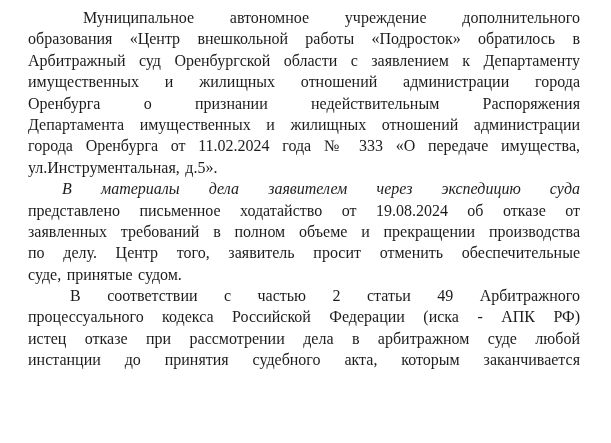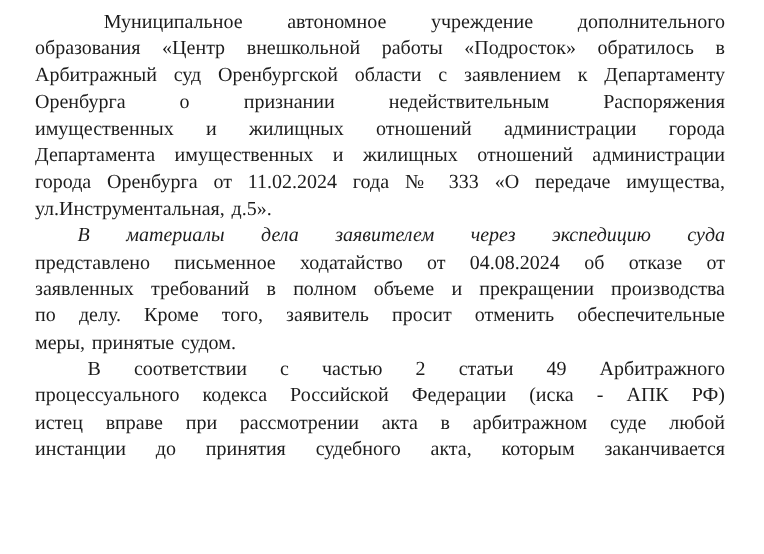--- a/index.html
+++ b/index.html
@@ -44,37 +44,37 @@
 </style>
 </head>
 <body>
 
 <div class="page">
   <div class="text-body" id="text-body" style="background: rgb(255, 255, 255); color: rgb(28, 28, 28);">
       <div class="paragraph">
         <div class="line" style="text-indent: 55px;">Муниципальное автономное учреждение дополнительного</div>
         <div class="line">образования «Центр внешкольной работы «Подросток» обратилось в</div>
         <div class="line">Арбитражный суд Оренбургской области с заявлением к Департаменту</div>
+        <div class="line">имущественных и жилищных отношений администрации города</div>
         <div class="line">Оренбурга о признании недействительным Распоряжения</div>
-        <div class="line">имущественных и жилищных отношений администрации города</div>
         <div class="line">Департамента имущественных и жилищных отношений администрации</div>
         <div class="line">города Оренбурга от 11.02.2024 года № 333 «О передаче имущества,</div>
         <div class="line para-last">ул.Инструментальная, д.5».</div>
       </div>
       <div class="paragraph">
         <div class="line" style="text-indent: 34px; font-style: italic;">В материалы дела заявителем через экспедицию суда</div>
-        <div class="line">представлено письменное ходатайство от 04.08.2024 об отказе от</div>
+        <div class="line">представлено письменное ходатайство от 19.08.2024 об отказе от</div>
         <div class="line">заявленных требований в полном объеме и прекращении производства</div>
-        <div class="line">по делу. Кроме того, заявитель просит отменить обеспечительные</div>
-        <div class="line para-last">меры, принятые судом.</div>
+        <div class="line">по делу. Центр того, заявитель просит отменить обеспечительные</div>
+        <div class="line para-last">суде, принятые судом.</div>
       </div>
       <div class="paragraph">
         <div class="line" style="text-indent: 42px;">В соответствии с частью 2 статьи 49 Арбитражного</div>
         <div class="line">процессуального кодекса Российской Федерации (иска - АПК РФ)</div>
-        <div class="line">истец вправе при рассмотрении акта в арбитражном суде любой</div>
+        <div class="line">истец отказе при рассмотрении дела в арбитражном суде любой</div>
         <div class="line">инстанции до принятия судебного акта, которым заканчивается</div>
         <div class="line para-last">иска полностью или частично.</div>
       </div>
       <div class="paragraph">
         <div class="line" style="text-indent: 34px;">Рассмотрев ходатайство заявителя об отказе от заявленных</div>
       </div>
     </div>
 </div>
 
 </body></html>

